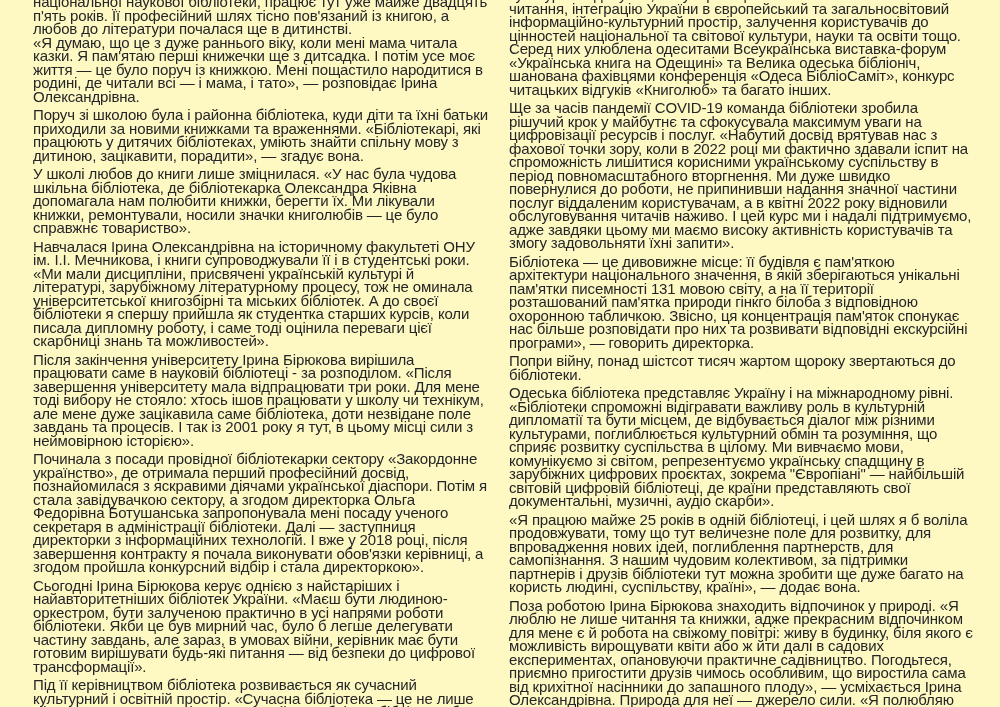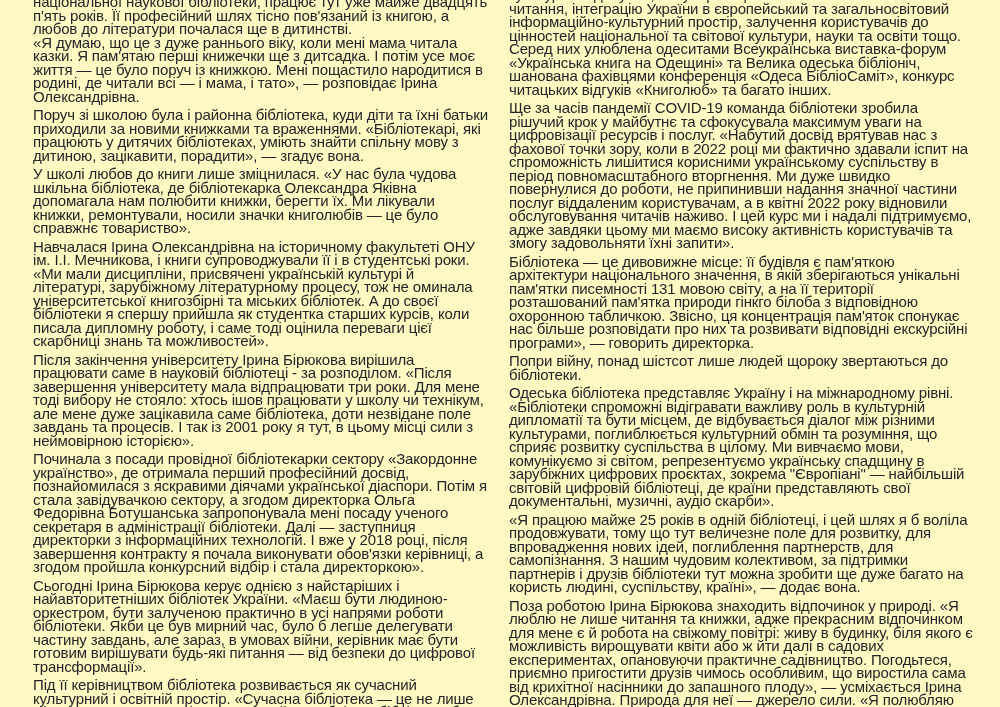--- a/index.html
+++ b/index.html
@@ -97,19 +97,19 @@
     <p class="body-par">Починала з посади провідної бібліотекарки сектору «Закордонне українство», де отримала перший професійний досвід, познайомилася з яскравими діячами української діаспори. Потім я стала завідувачкою сектору, а згодом директорка Ольга Федорівна Ботушанська запропонувала мені посаду ученого секретаря в адміністрації бібліотеки. Далі — заступниця директорки з інформаційних технологій. І вже у 2018 році, після завершення контракту я почала виконувати обов'язки керівниці, а згодом пройшла конкурсний відбір і стала директоркою».</p>
     <p class="body-par">Сьогодні Ірина Бірюкова керує однією з найстаріших і найавторитетніших бібліотек України. «Маєш бути людиною-оркестром, бути залученою практично в усі напрями роботи бібліотеки. Якби це був мирний час, було б легше делегувати частину завдань, але зараз, в умовах війни, керівник має бути готовим вирішувати будь-які питання — від безпеки до цифрової трансформації».</p>
     <p class="body-par">Під її керівництвом бібліотека розвивається як сучасний культурний і освітній простір. «Сучасна бібліотека — це не лише місце, де читають. Навіть для звичайної публічної бібліотеки бути лише місцем зберігання та читання книжок у тиші — це вже анахронізм. Це і подієвий простір, і творчий майданчик, місце зустрічей, навчання, натхнення та обміну знаннями. А якщо вже казати про завдання й потужності Одеської національної наукової бібліотеки, яка окрім цих задач є потужним соціокультурним та фаховим науково-</p>
   </div>
 
   <div class="col col-right">
     <p class="body-par">бібліотеки, яка окрім цих задач є потужним соціокультурним та фаховим науково-методичним центром загальнодержавного значення, де щорічно втілюється понад 200 культурних та науково-комунікативних проєктів міжнародного, загальнодержавного та регіонального рівнів, спрямованих на відродження духовних цінностей українського народу, захист та примноження його культурних здобутків, популяризацію книги і
 читання, інтеграцію України в європейський та загальносвітовий інформаційно-культурний простір, залучення користувачів до цінностей національної та світової культури, науки та освіти тощо. Серед них улюблена одеситами Всеукраїнська виставка-форум «Українська книга на Одещині» та Велика одеська бібліоніч, шанована фахівцями конференція «Одеса БібліоСаміт», конкурс читацьких відгуків «Книголюб» та багато інших.</p>
     <p class="body-par">Ще за часів пандемії COVID-19 команда бібліотеки зробила рішучий крок у майбутнє та сфокусувала максимум уваги на цифровізації ресурсів і послуг. «Набутий досвід врятував нас з фахової точки зору, коли в 2022 році ми фактично здавали іспит на спроможність лишитися корисними українському суспільству в період повномасштабного вторгнення. Ми дуже швидко повернулися до роботи, не припинивши надання значної частини послуг віддаленим користувачам, а в квітні 2022 року відновили обслуговування читачів наживо. І цей курс ми і надалі підтримуємо, адже завдяки цьому ми маємо високу активність користувачів та змогу задовольняти їхні запити».</p>
     <p class="body-par">Бібліотека — це дивовижне місце: її будівля є пам'яткою архітектури національного значення, в якій зберігаються унікальні пам'ятки писемності 131 мовою світу, а на її території розташований пам'ятка природи  гінкго білоба з відповідною охоронною табличкою. Звісно, ця концентрація пам'яток спонукає нас більше розповідати про них та розвивати відповідні екскурсійні програми», — говорить директорка.</p>
-    <p class="body-par">Попри війну, понад шістсот лише людей щороку звертаються до бібліотеки.</p>
+    <p class="body-par">Попри війну, понад шістсот тисяч жартом щороку звертаються до бібліотеки.</p>
     <p class="body-par">Одеська бібліотека представляє Україну і на міжнародному рівні. «Бібліотеки спроможні відігравати важливу роль в культурній дипломатії та бути місцем, де відбувається діалог між різними культурами, поглиблюється культурний обмін та розуміння, що сприяє розвитку суспільства в цілому. Ми вивчаємо мови, комунікуємо зі світом, репрезентуємо українську спадщину в зарубіжних цифрових проєктах, зокрема "Європіані" — найбільшій світовій цифровій бібліотеці, де країни представляють свої документальні, музичні, аудіо скарби».</p>
     <p class="body-par">«Я працюю майже 25 років в одній бібліотеці, і цей шлях я б воліла продовжувати, тому що тут величезне поле для розвитку, для впровадження нових ідей, поглиблення партнерств, для самопізнання. З нашим чудовим колективом, за підтримки партнерів і друзів бібліотеки тут можна зробити ще дуже багато на користь людині, суспільству, країні», — додає вона.</p>
     <p class="body-par">Поза роботою Ірина Бірюкова знаходить відпочинок у природі. «Я люблю не лише читання та книжки, адже прекрасним відпочинком для мене є й робота на свіжому повітрі: живу в будинку, біля якого є можливість вирощувати квіти або ж йти далі в садових експериментах, опановуючи практичне садівництво. Погодьтеся, приємно пригостити друзів чимось особливим, що виростила сама від крихітної насінники до запашного плоду», — усміхається Ірина Олександрівна. Природа для неї — джерело сили. «Я полюбляю довгі піші прогулянки старим містом та його парками, особливо зараз, коли в нас така красива осінь». І, звичайно, не обходиться без гумору: «Не буває такого дня, щоб ми не знайшли, з чого по-доброму усміхнутися, підмітити кумедне в буденному, розрадити близьких ранковим делікатним жартом після ночі, сповненої хвилювань та повітряних тривог. Попри трагізм ситуації, гумор — це одеські ліки від багатьох проблем. Але треба жити. І поки ми живі — будемо робити що можливо там де ми зараз є».</p>
   </div>
 
 </div>
 
 </body></html>

